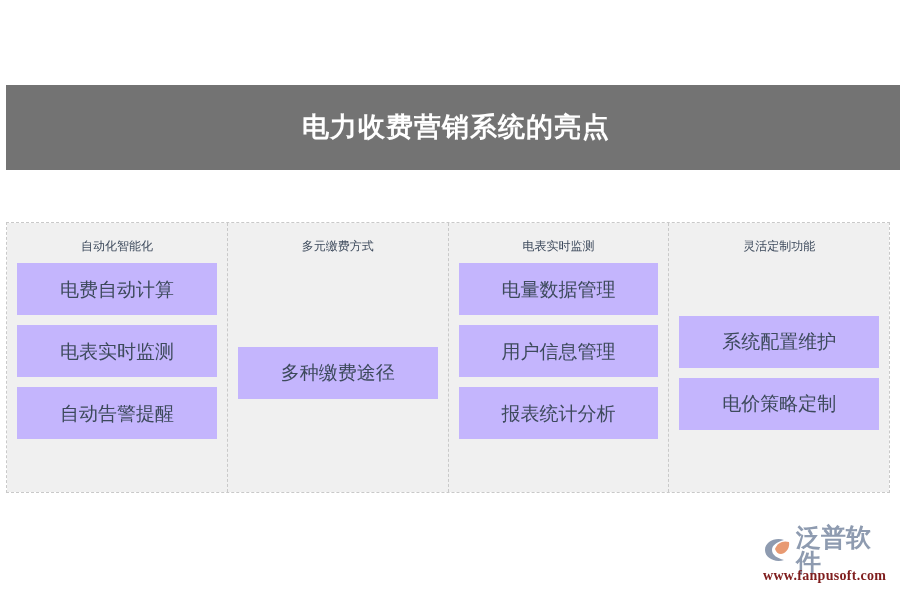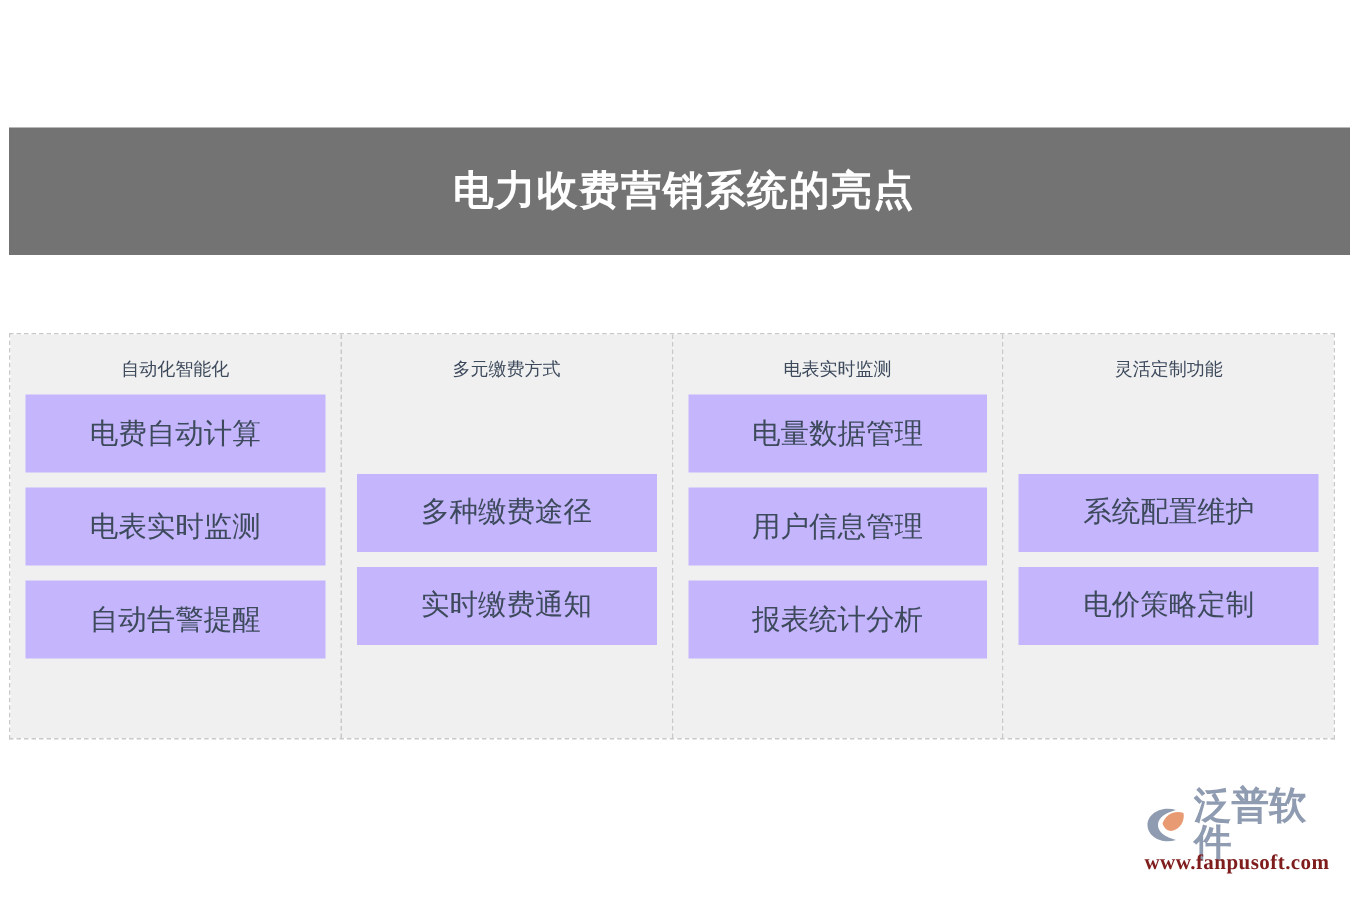--- a/index.html
+++ b/index.html
@@ -159,21 +159,20 @@
         <div class="item-card">电费自动计算</div>
         <div class="item-card">电表实时监测</div>
         <div class="item-card">自动告警提醒</div>
       </div>
     </div>
 
     <div class="column">
       <div class="column-header">多元缴费方式</div>
       <div class="items count-2">
         <div class="item-card">多种缴费途径</div>
-        <div class="item-card">实时缴费通知</div>
       </div>
     </div>
 
     <div class="column">
       <div class="column-header">电表实时监测</div>
       <div class="items count-3">
         <div class="item-card">电量数据管理</div>
         <div class="item-card">用户信息管理</div>
         <div class="item-card">报表统计分析</div>
       </div>

